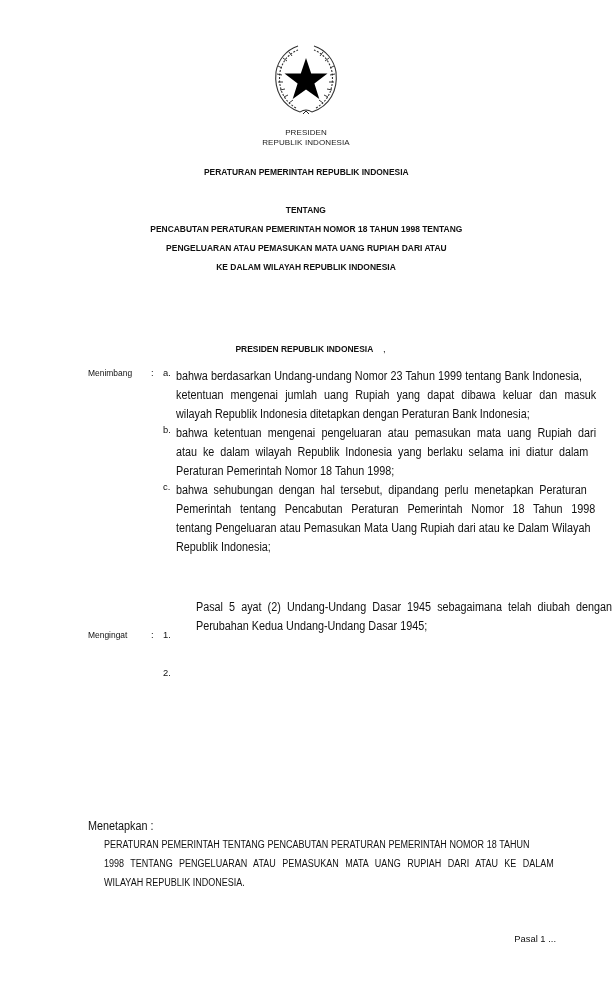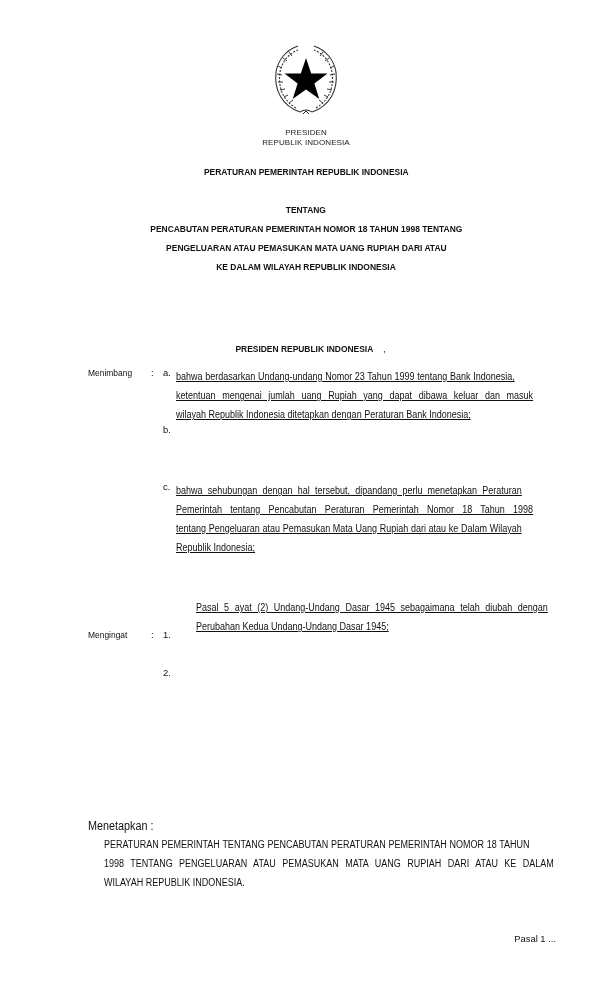--- a/index.html
+++ b/index.html
@@ -72,25 +72,24 @@
     .item-marker {
       position: absolute;
       font-size: 9.4px;
       line-height: 12px;
       white-space: nowrap;
     }
     .item-text {
       position: absolute;
       left: 176px;
       width: 380px;
-      font-size: 10px;
+      font-size: 12px;
       line-height: 19px;
       text-align: justify;
       text-align-last: left;
-      text-decoration: underline;
     }
     .item-text .ln {
       display: block;
       height: 19px;
       white-space: nowrap;
       overflow: visible;
     }
     .jt { transform: scaleX(0.9); transform-origin: left; }
     .memutuskan {
       position: absolute;
@@ -172,20 +171,25 @@
   <div class="section-colon" style="top:367px;">:</div>
 
   <div class="item-marker" style="left:163px; top:367px;">a.</div>
   <div class="item-text" style="top:367px;">
     <span class="ln jt" style="word-spacing:0.2px;">bahwa berdasarkan Undang-undang Nomor 23 Tahun 1999 tentang Bank Indonesia,</span>
     <span class="ln jt" style="word-spacing:4.6px;">ketentuan mengenai jumlah uang Rupiah yang dapat dibawa keluar dan masuk</span>
     <span class="ln jt">wilayah Republik Indonesia ditetapkan dengan Peraturan Bank Indonesia;</span>
   </div>
 
   <div class="item-marker" style="left:163px; top:424px;">b.</div>
+  <div class="item-text" style="top:424px;">
+    <span class="ln jt" style="word-spacing:3.6px;">bahwa ketentuan mengenai pengeluaran atau pemasukan mata uang Rupiah dari</span>
+    <span class="ln jt" style="word-spacing:3.2px;">atau ke dalam wilayah Republik Indonesia yang berlaku selama ini diatur dalam</span>
+    <span class="ln jt">Peraturan Pemerintah Nomor 18 Tahun 1998;</span>
+  </div>
 
   <div class="item-marker" style="left:163px; top:481px;">c.</div>
   <div class="item-text" style="top:481px;">
     <span class="ln jt" style="word-spacing:3.0px;">bahwa sehubungan dengan hal tersebut, dipandang perlu menetapkan Peraturan</span>
     <span class="ln jt" style="word-spacing:6.4px;">Pemerintah tentang Pencabutan Peraturan Pemerintah Nomor 18 Tahun 1998</span>
     <span class="ln jt" style="word-spacing:0.2px;">tentang Pengeluaran atau Pemasukan Mata Uang Rupiah dari atau ke Dalam Wilayah</span>
     <span class="ln jt">Republik Indonesia;</span>
   </div>
 
   <div class="section-label" style="top:629px;">Mengingat</div>

